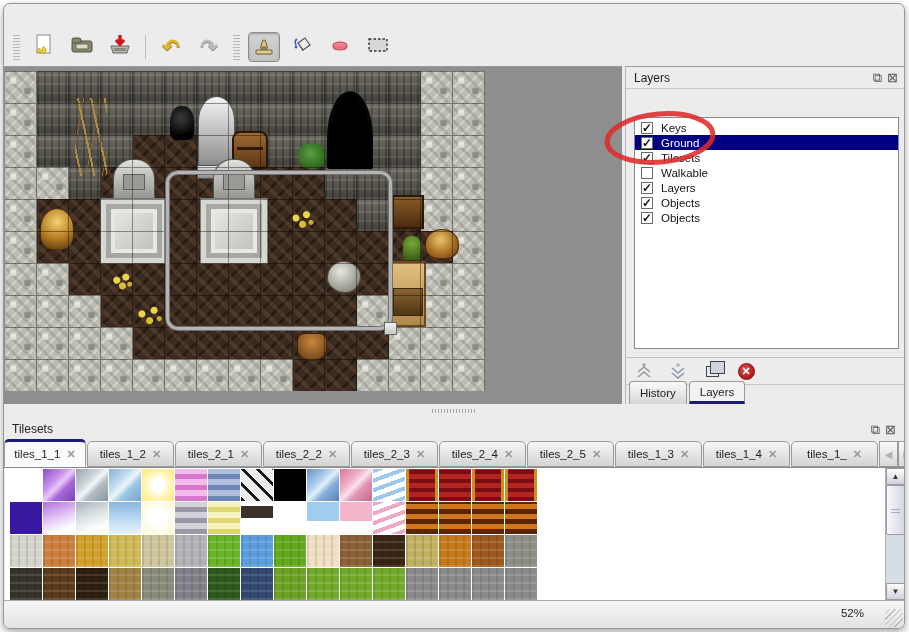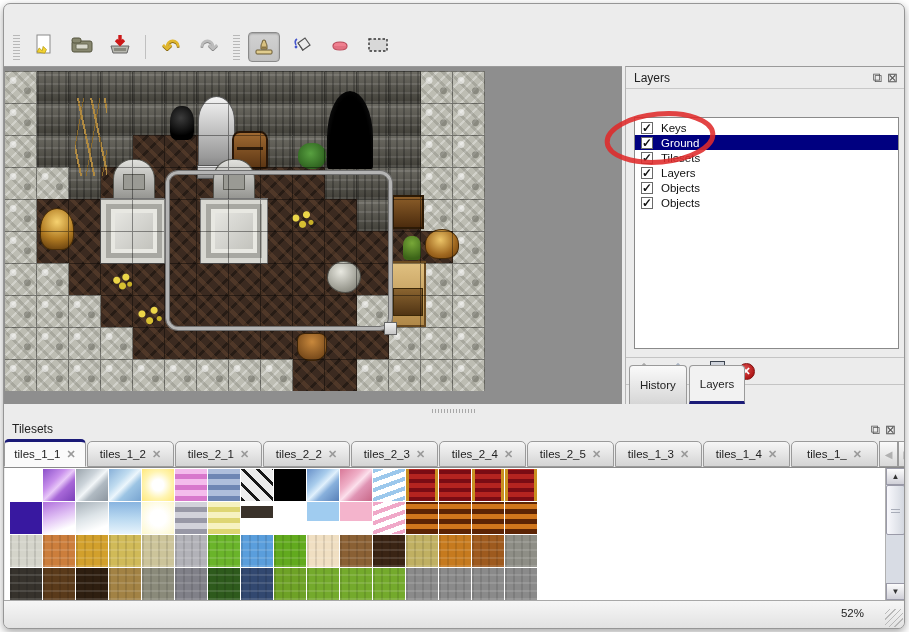--- a/index.html
+++ b/index.html
@@ -92,21 +92,21 @@
   .layer-row.selected{background:#000080;color:#fff;}
   .cb{width:12px;height:12px;background:#fff;border:1px solid #6a6a6a;font-size:12px;line-height:10px;
     font-weight:bold;color:#111;text-align:center;flex:0 0 auto;}
   .layer-toolbar{position:absolute;left:0;top:290px;width:100%;height:28px;border-top:1px solid #c4c4c4;
     border-bottom:1px solid #c4c4c4;display:flex;align-items:center;padding-left:8px;gap:14px;}
   .lt-icon{width:20px;height:20px;display:flex;align-items:center;justify-content:center;}
   .dup-icon{position:relative;width:13px;height:11px;background:#e8e8f0;border:1.5px solid #3c4450;}
   .dup-icon::after{content:"";position:absolute;left:3px;top:-6px;width:13px;height:11px;background:#d0d4dc;border:1.5px solid #3c4450;}
   .del-icon{width:17px;height:17px;border-radius:50%;background:radial-gradient(circle at 40% 35%,#e05050,#b01818 70%);
     color:#fff;font-size:11px;font-weight:bold;display:flex;align-items:center;justify-content:center;border:1px solid #801010;}
-  .panel-tabs{position:absolute;left:3px;bottom:0;display:flex;gap:2px;height:39px;}
+  .panel-tabs{position:absolute;left:3px;bottom:0;display:flex;gap:2px;height:23px;}
   .ptab{min-width:52px;padding:0 10px;display:flex;align-items:center;justify-content:center;font-size:11.5px;
     border:1px solid #9a9a9a;border-bottom:none;border-radius:4px 4px 0 0;background:linear-gradient(#fafafa,#d6d6d6);color:#222;}
   .ptab.active{background:#f2f2f2;border-bottom:3px solid #1b1b78;font-weight:normal;}
 
   
   .h-splitter{position:absolute;left:0;top:400px;width:100%;height:14px;background:#ececec;}
   .h-splitter .dots{position:absolute;left:428px;top:5px;width:44px;height:4px;
     background:repeating-linear-gradient(90deg,#a8a8a8 0 1px,transparent 1px 3px);}
 
   
@@ -414,20 +414,24 @@
         </div>
         <div class="layer-row selected">
           <div class="cb">✓</div>
           <div>Ground</div>
         </div>
         <div class="layer-row">
           <div class="cb">✓</div>
           <div>Tilesets</div>
         </div>
         <div class="layer-row">
+          <div class="cb"></div>
+          <div>Walkable</div>
+        </div>
+        <div class="layer-row">
           <div class="cb">✓</div>
           <div>Layers</div>
         </div>
         <div class="layer-row">
           <div class="cb">✓</div>
           <div>Objects</div>
         </div>
         <div class="layer-row">
           <div class="cb">✓</div>
           <div>Objects</div>

